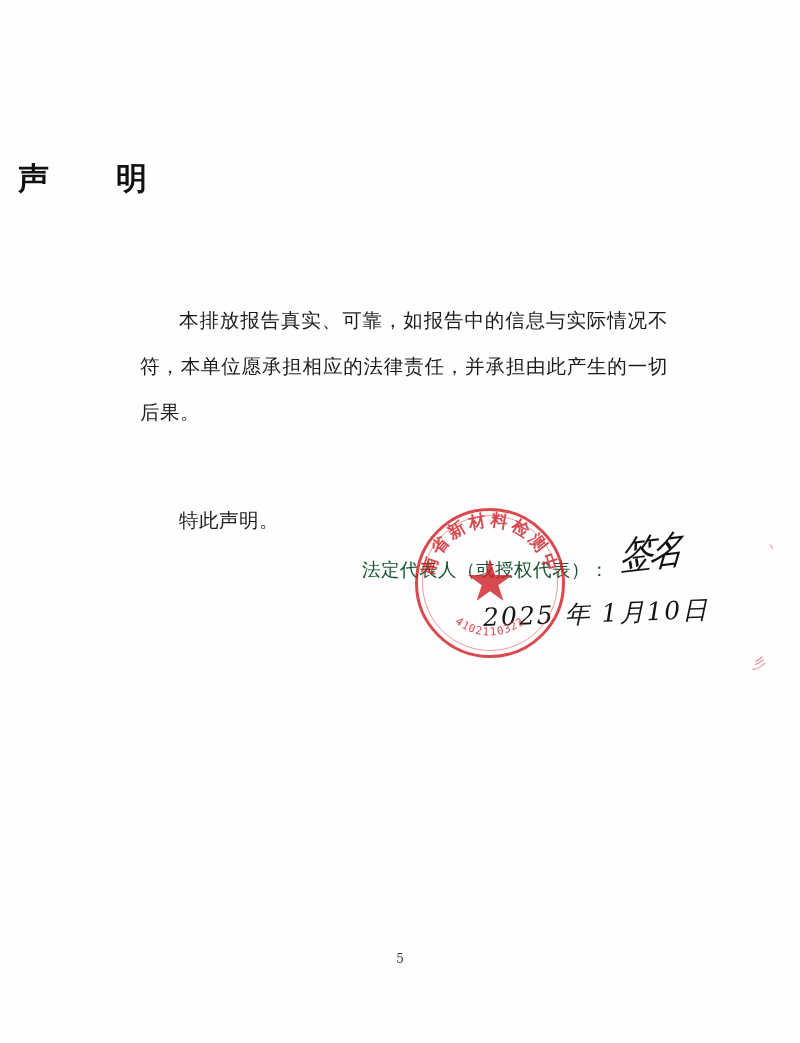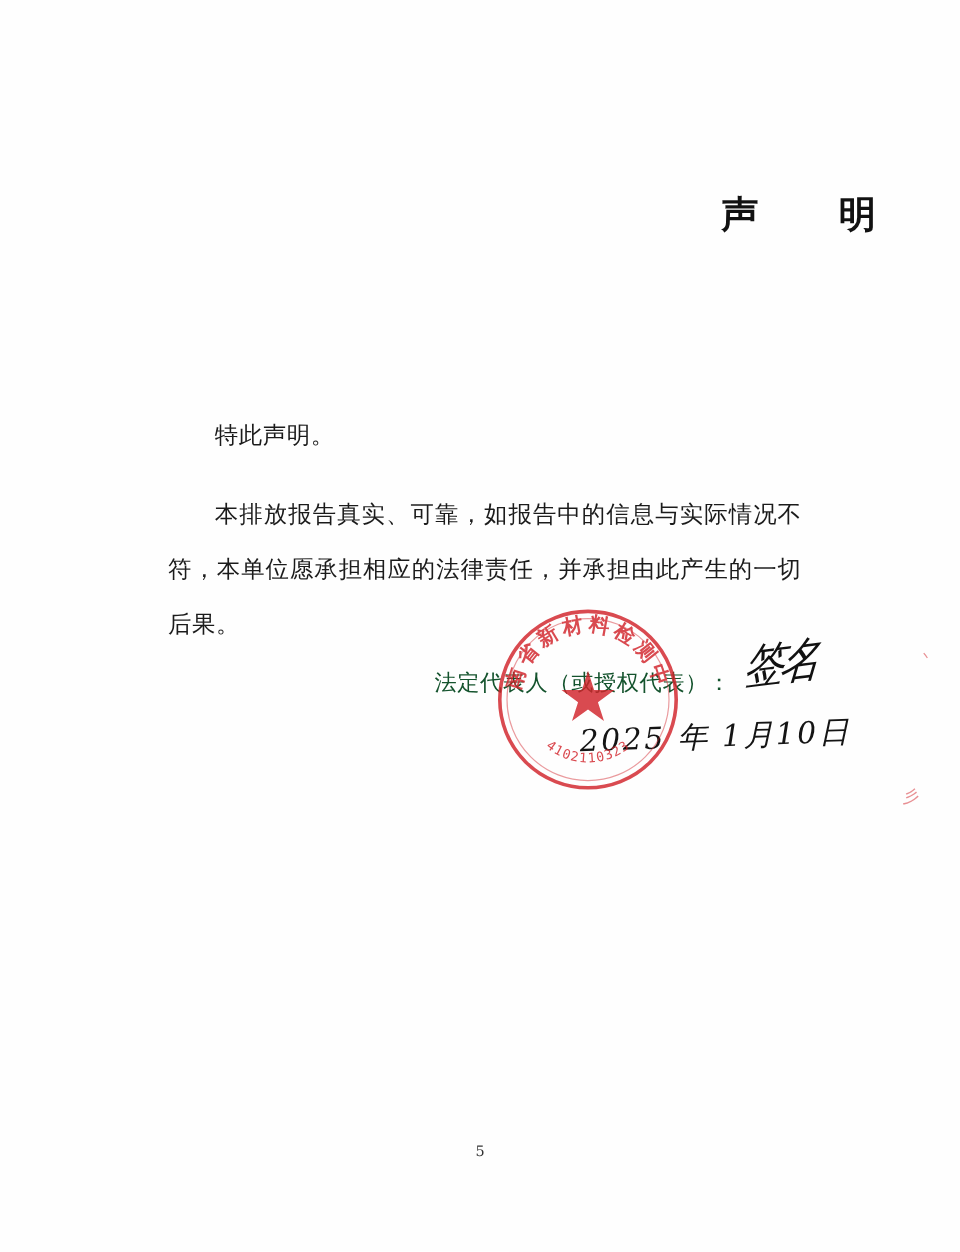--- a/index.html
+++ b/index.html
@@ -21,21 +21,21 @@
     inset: 0;
     background: #fefefe;
   }
 
   
   .doc-title {
     position: absolute;
     top: 158px;
     left: 0;
     width: 748px;
-    text-align: right;
+    text-align: left;
     font-size: 31px;
     font-weight: bold;
     letter-spacing: 18px;
     text-indent: 18px;
     color: #111;
     font-family: Liberation Serif, serif;
   }
 
   
   .body-block {
@@ -182,22 +182,22 @@
   }
 </style>
 </head>
 <body>
 
 <div class="page">
 
   <div class="doc-title">声　明</div>
 
   <div class="body-block">
+    <p class="para">本排放报告真实、可靠，如报告中的信息与实际情况不符，本单位愿承担相应的法律责任，并承担由此产生的一切后果。</p>
     <p class="para second">特此声明。</p>
-    <p class="para">本排放报告真实、可靠，如报告中的信息与实际情况不符，本单位愿承担相应的法律责任，并承担由此产生的一切后果。</p>
   </div>
 
   <div class="sig-block">
     <div class="sig-line">法定代表人（或授权代表）：</div>
   </div>
 
   <div class="handwriting">
     <span class="hw-stroke">签名</span>
   </div>
 

